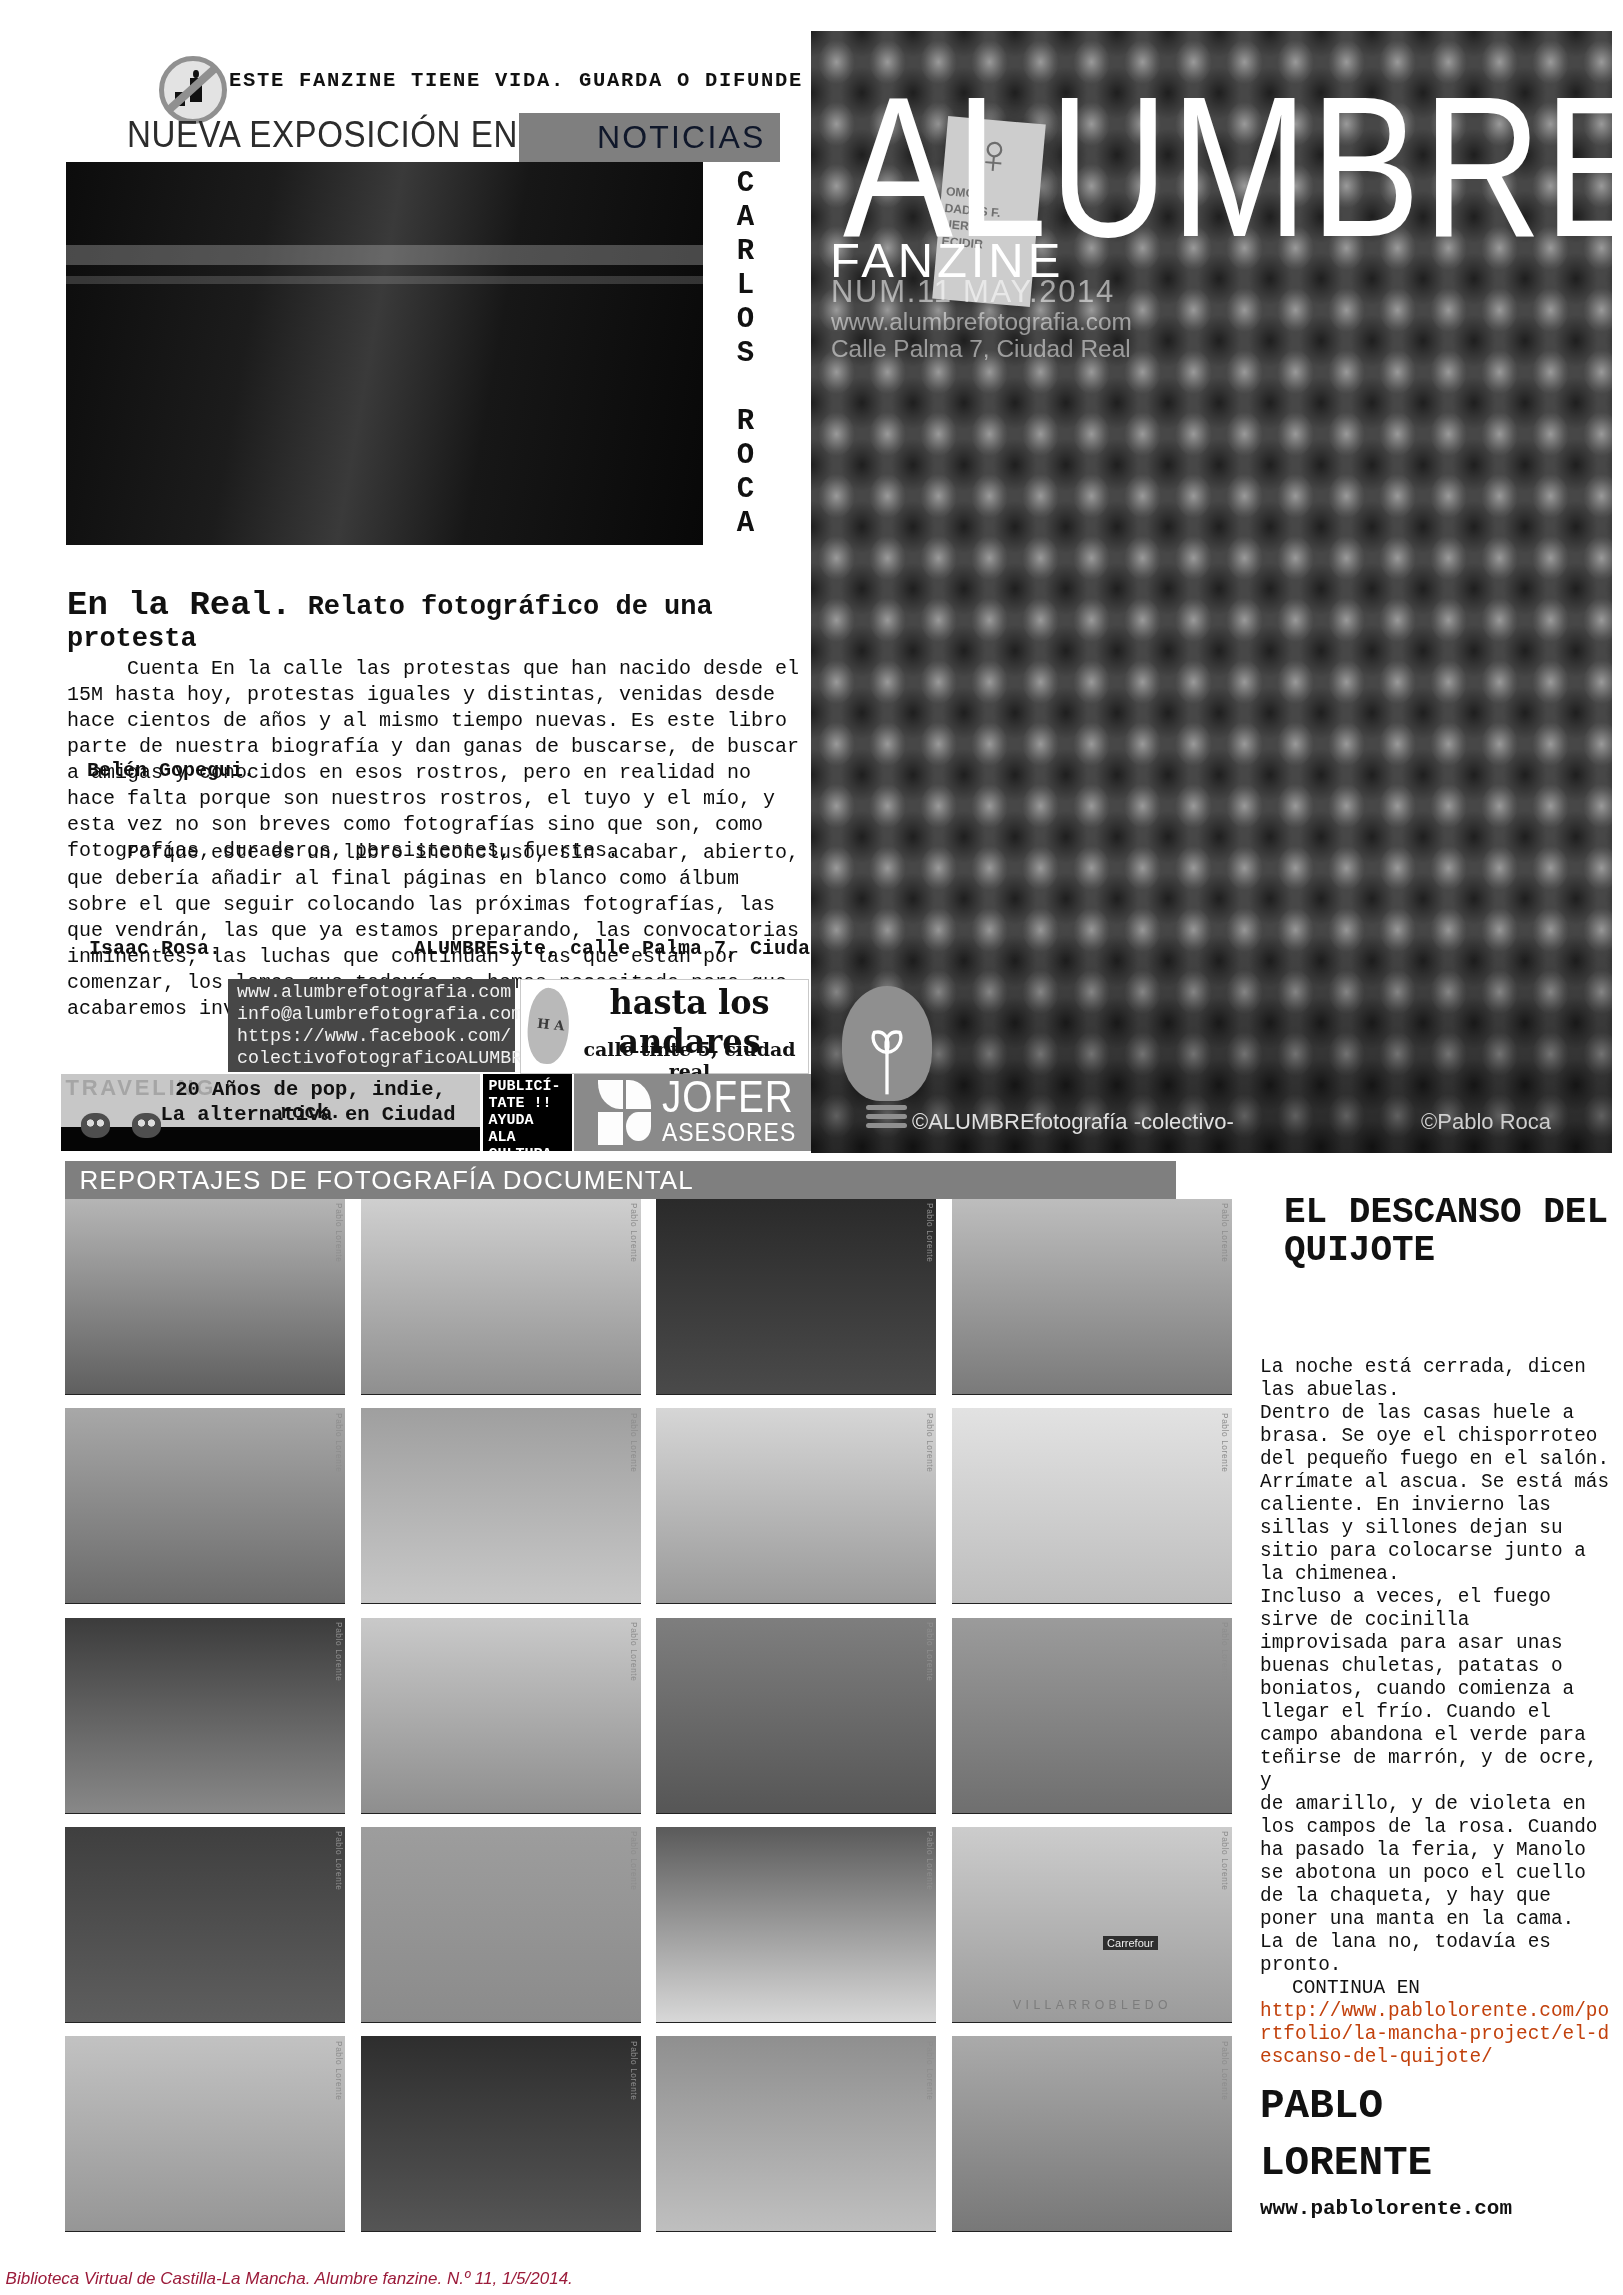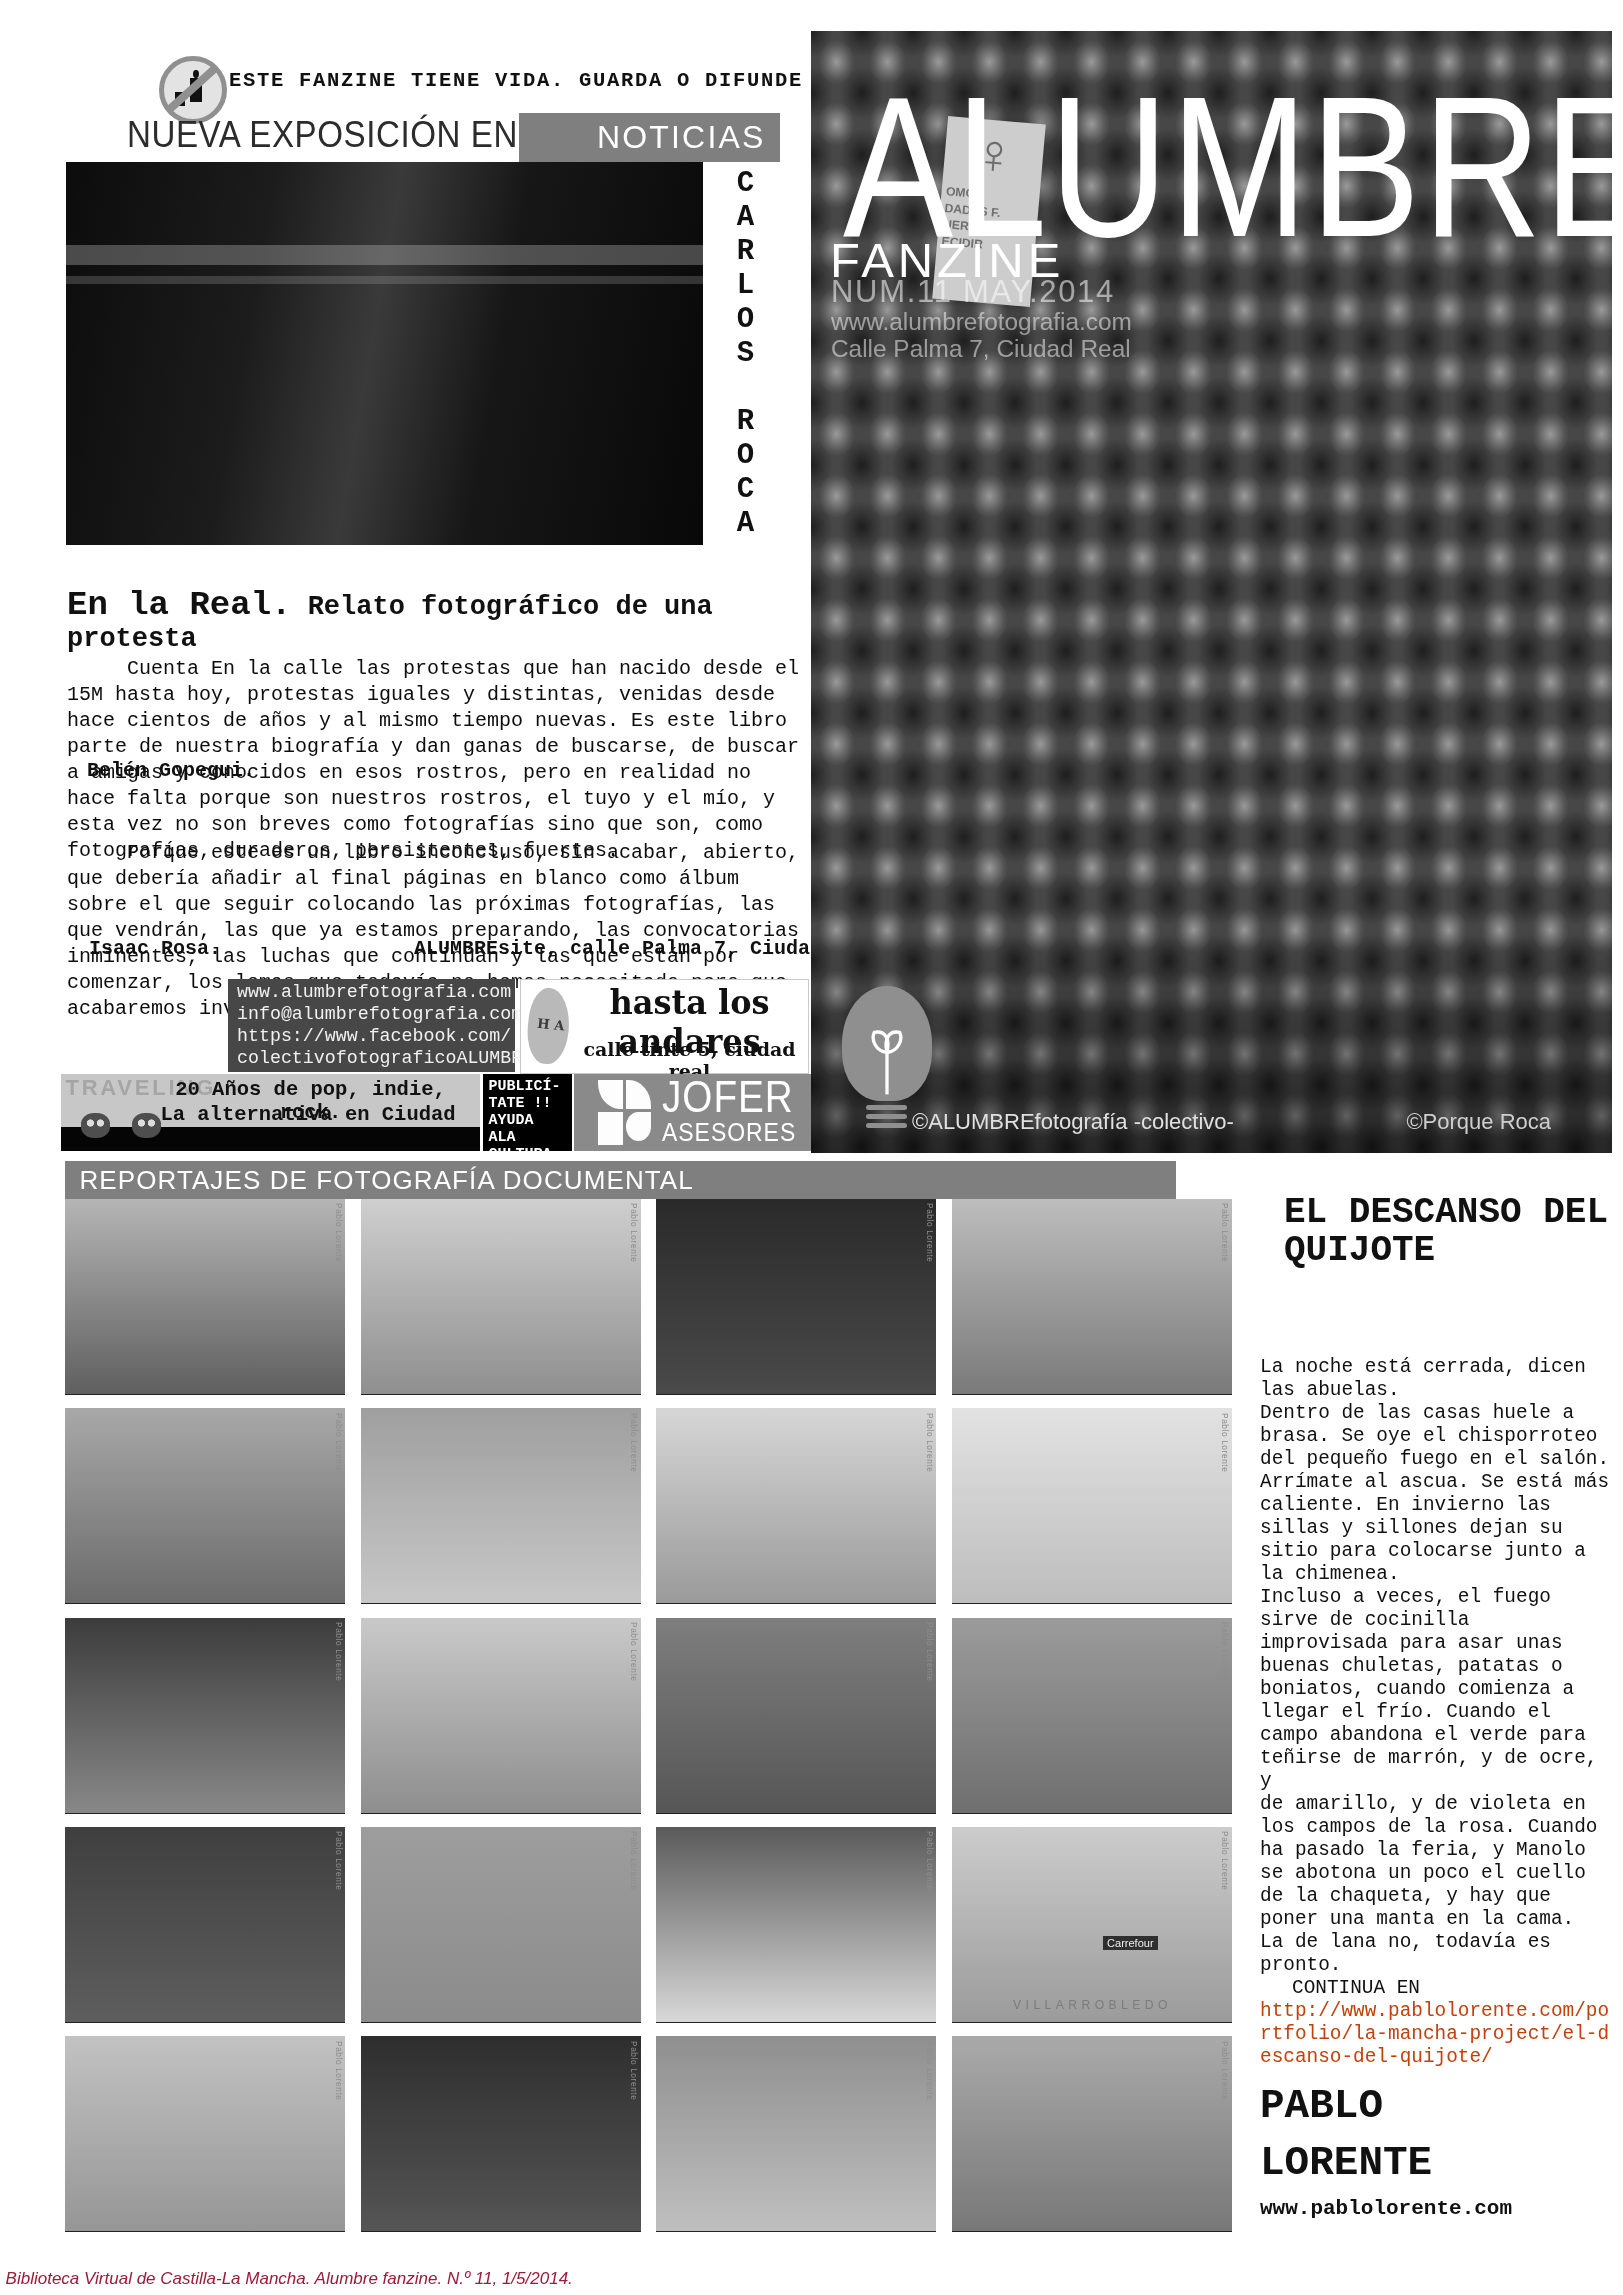--- a/index.html
+++ b/index.html
@@ -14,21 +14,21 @@
   #nolitter .slash{position:absolute;left:-3.3px;top:24.4px;width:62px;height:7.8px;background:#909090;
             transform:rotate(-42deg);}
   #nolitter .person{position:absolute;left:29px;top:9px;width:5.6px;height:7.8px;background:#111;border-radius:50%;}
   #nolitter .body{position:absolute;left:25.5px;top:16.7px;width:12.2px;height:24.4px;background:#111;}
   #nolitter .bin{position:absolute;left:11px;top:31px;width:10px;height:14.4px;background:#111;}
   #keep-notice{left:229px;top:69px;font-size:20.5px;font-weight:bold;letter-spacing:1.7px;}
 
   #expo-title{left:127px;top:114px;font-size:36px;font-weight:300;color:#2c2c2c;
               transform:scaleX(.92);transform-origin:left top;letter-spacing:0.6px;}
   #noticias-bar{left:519px;top:113px;width:261px;height:49px;background:#7f7f7f;}
-  #noticias-bar span{position:absolute;right:14.4px;top:5.6px;color:#ffffff;font-size:32px;font-weight:300;letter-spacing:2.2px;}
+  #noticias-bar span{position:absolute;right:14.4px;top:5.6px;color:#0f172a;font-size:32px;font-weight:300;letter-spacing:2.2px;}
 
   
   #expo-photo{left:66px;top:162px;width:637px;height:383px;
       background:linear-gradient(100deg,#0c0c0c 0%,#1c1c1c 30%,#3a3a3a 48%,#171717 66%,#080808 100%),#111;}
   #expo-photo .band{position:absolute;left:0;top:83px;width:100%;height:20px;background:rgba(190,190,190,.35);}
   #expo-photo .band2{position:absolute;left:0;top:114px;width:100%;height:7.8px;background:rgba(160,160,160,.28);}
   #vert-name{left:712px;top:167px;width:67px;font-size:29px;font-weight:bold;line-height:34px;
              white-space:pre-line;text-align:center;}
 
   
@@ -306,21 +306,21 @@
       <svg width="90" height="115" viewBox="0 0 162 208" style="position:absolute;left:0;top:0">
         <path d="M81 120 C60 118 52 96 58 84 C74 80 88 92 81 120 Z" fill="none" stroke="#fff" stroke-width="6"></path>
         <path d="M81 120 C102 118 110 96 104 84 C88 80 74 92 81 120 Z" fill="none" stroke="#fff" stroke-width="6"></path>
         <line x1="81" y1="118" x2="81" y2="196" stroke="#fff" stroke-width="6"></line>
       </svg>
       <div class="scr s1"></div>
       <div class="scr s2"></div>
       <div class="scr s3"></div>
     </div>
     <div id="credit-left">©ALUMBREfotografía -colectivo-</div>
-    <div id="credit-right">©Porque Roca</div>
+    <div id="credit-right">©Pablo Roca</div>
   </div>
 
   <div id="quij-title" class="abs mono">EL DESCANSO DEL QUIJOTE</div>
   <div id="quij-flow" class="abs">
     <div id="quij-body" class="mono">La noche está cerrada, dicen
 las abuelas.
 Dentro de las casas huele a
 brasa. Se oye el chisporroteo
 del pequeño fuego en el salón.
 Arrímate al ascua. Se está más

